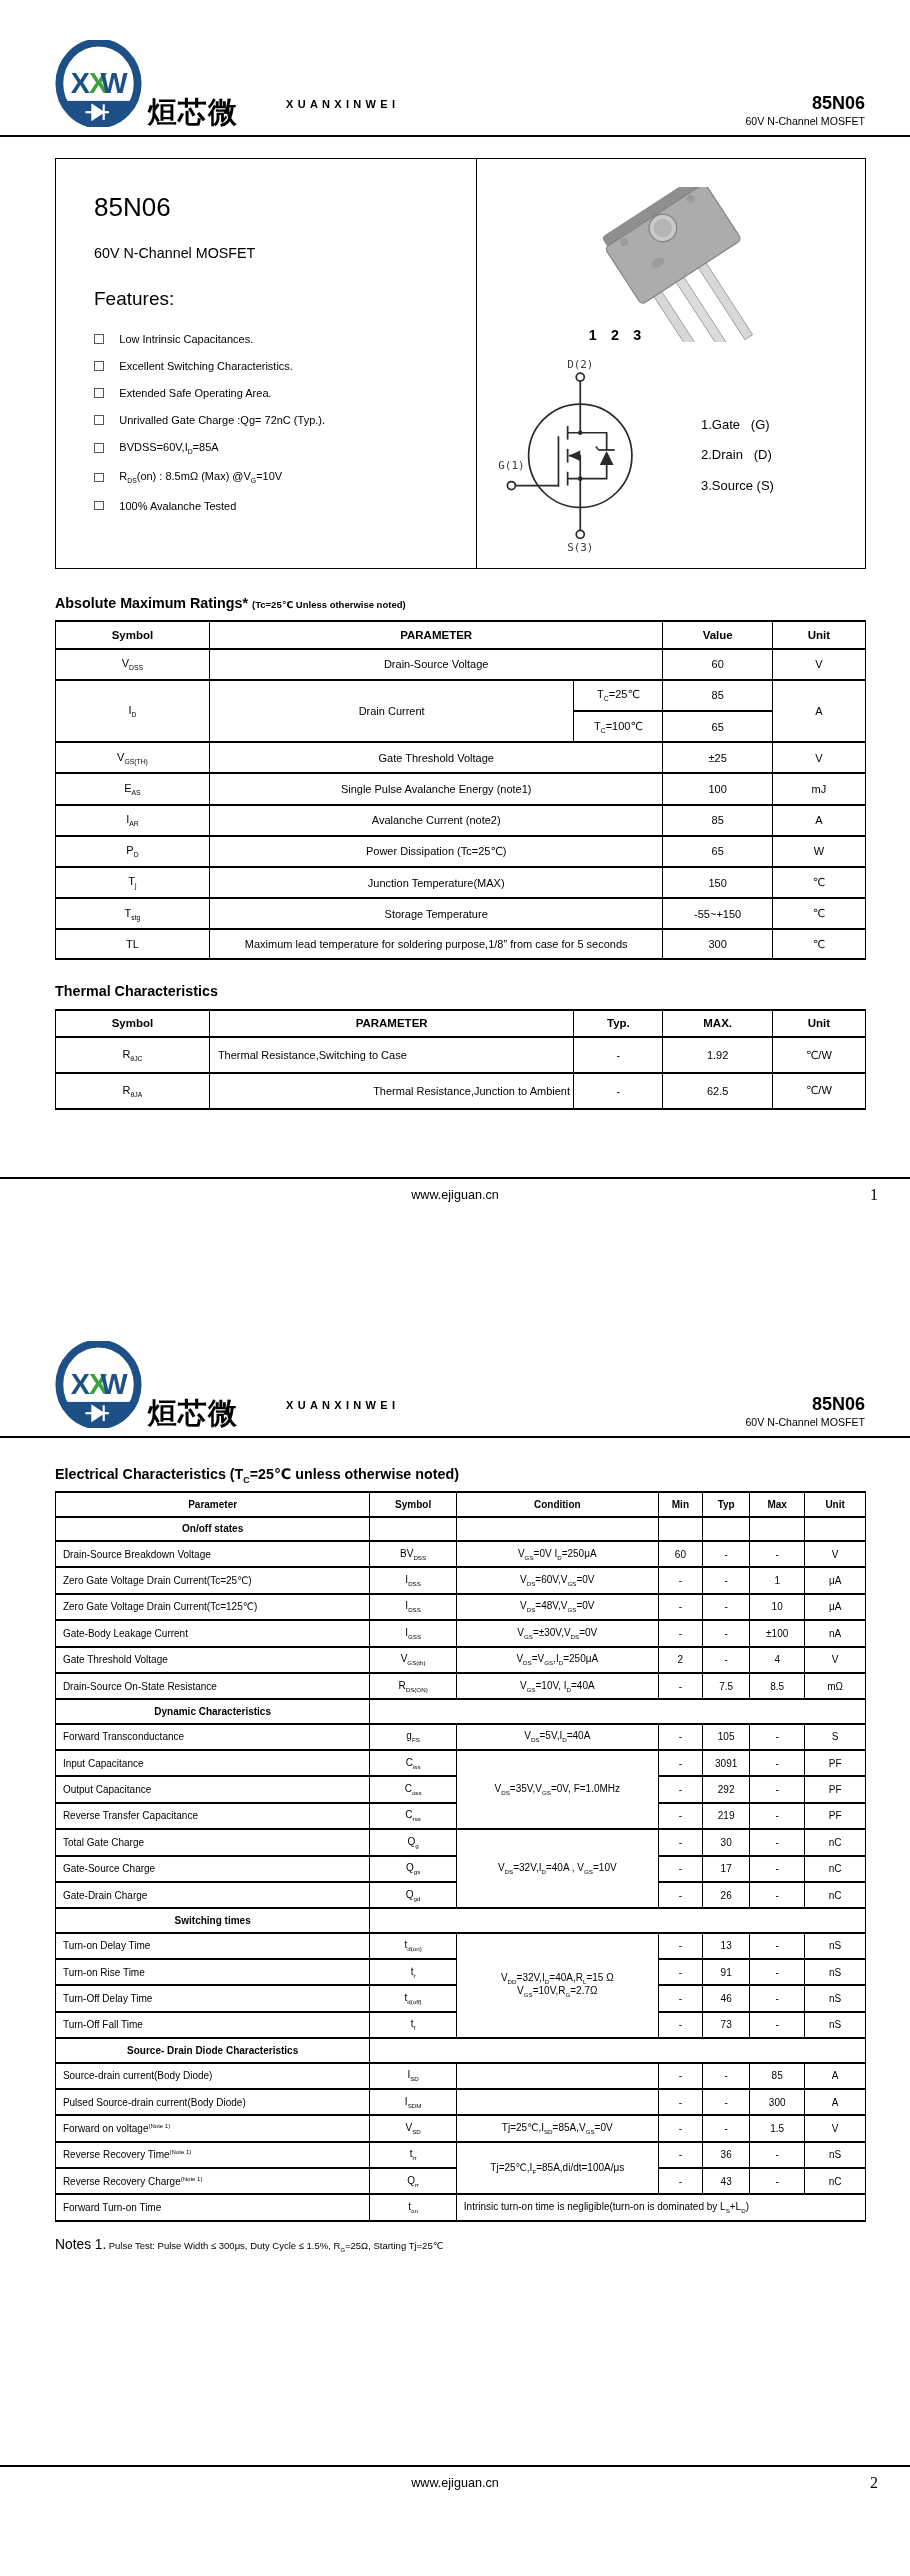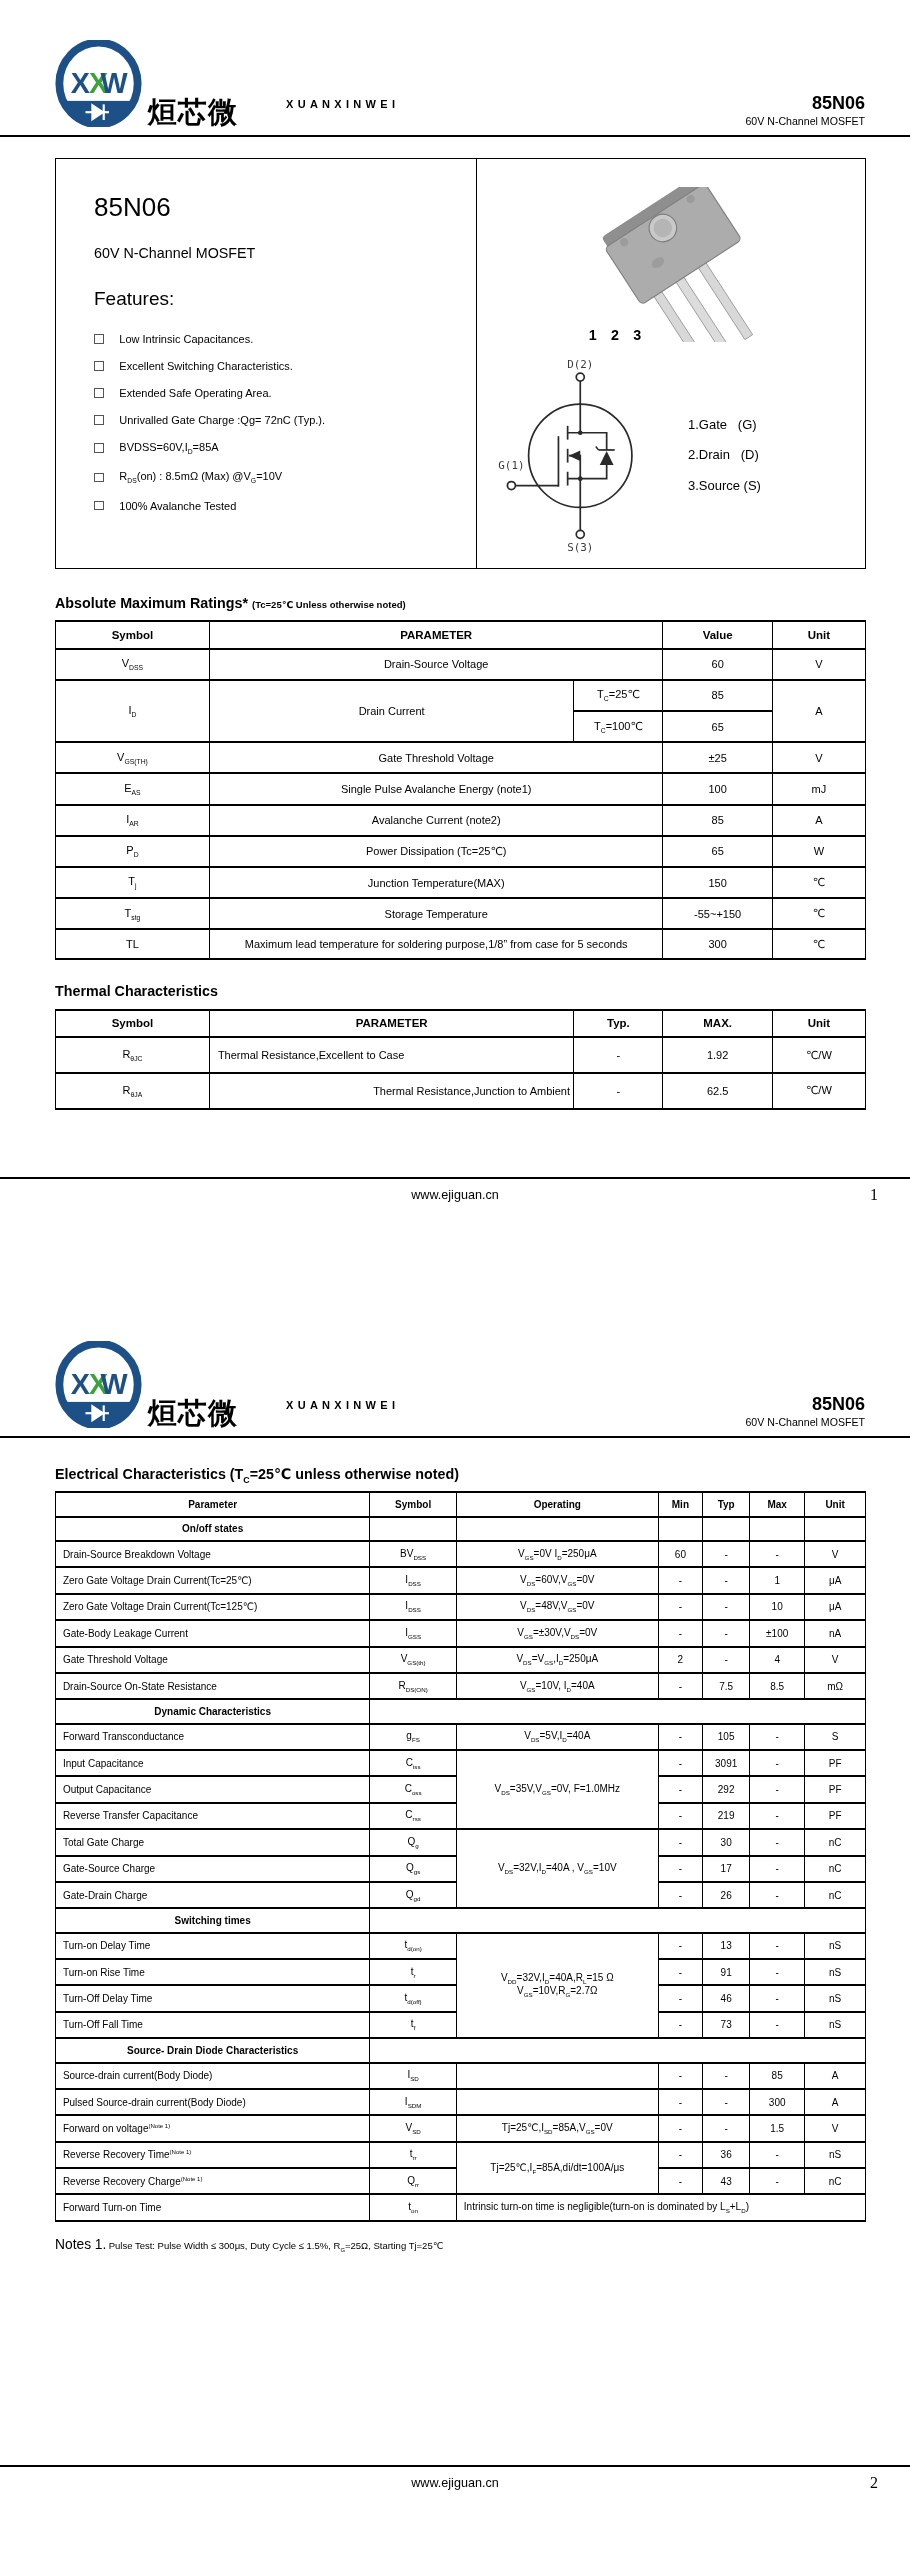--- a/index.html
+++ b/index.html
@@ -29,21 +29,21 @@
   .cb { width:9.8px; height:9.8px; border:1.1px solid #555; margin-right:15.5px; flex:none; }
   .fb-right { flex:1; padding:26px 15px 0 17px; }
   .pkg-row { display:flex; justify-content:center; align-items:flex-start; gap:8px; }
   .pkg-name { font-size:18.4px; margin-top:16px; }
   .rohs { display:flex; align-items:flex-start; }
   .rohs-txt { display:flex; flex-direction:column; margin-left:1.1px; }
   .rohs-t1 { font-size:21px; font-weight:800; line-height:0.95; letter-spacing:0.6px; }
   .rohs-t2 { font-size:9.2px; font-weight:800; letter-spacing:0.5px; margin-top:1.1px; }
   .pkg-img { display:block; margin:2.3px auto 0; }
   .pins { font-size:14.3px; font-weight:bold; letter-spacing:5.2px; margin:-15px 0 11px 95px; }
-  .sym-row { display:flex; margin-top:13.8px; }
+  .sym-row { display:flex; margin-top:13.8px;gap:13px; }
   .legend { padding-top:60px; margin-left:10.3px; }
   .legend-line { font-size:13px; margin-bottom:15.5px; white-space:pre; }
 
   
   .sec-heading { font-size:14.3px; font-weight:bold; margin:26px 44px 0 55px; }
   .sec-heading .tnote { font-size:9.5px; }
   .tbl-wrap { margin:9.2px 44px 0 55px; }
 
   
   .dtable { border-collapse:collapse; width:100%; table-layout:fixed; border:1.7px solid #000; }
@@ -300,21 +300,21 @@
       <tbody>
           <tr>
         <th>Symbol</th>
         <th>PARAMETER</th>
         <th>Typ.</th>
         <th>MAX.</th>
         <th>Unit</th>
       </tr>
       <tr>
         <td>R<sub>θJC</sub></td>
-        <td style="text-align:left;padding-left:8px">Thermal Resistance,Excellent to Case</td>
+        <td style="text-align:left;padding-left:8px">Thermal Resistance,Switching to Case</td>
         <td>-</td>
         <td>1.92</td>
         <td>℃/W</td>
       </tr>
       <tr>
         <td>R<sub>θJA</sub></td>
         <td style="text-align:right;">Thermal Resistance,Junction to Ambient</td>
         <td>-</td>
         <td>62.5</td>
         <td>℃/W</td>
@@ -375,21 +375,21 @@
           <col style="width:24.9%">
           <col style="width:5.5%">
           <col style="width:5.8%">
           <col style="width:6.8%">
           <col style="width:7.5%">
         </colgroup>
       <tbody>
           <tr>
         <th>Parameter</th>
         <th>Symbol</th>
-        <th>Operating</th>
+        <th>Condition</th>
         <th>Min</th>
         <th>Typ</th>
         <th>Max</th>
         <th>Unit</th>
       </tr>
       <tr>
         <td class="sec-label">On/off states</td>
         <td></td>
             <td></td>
             <td></td>

